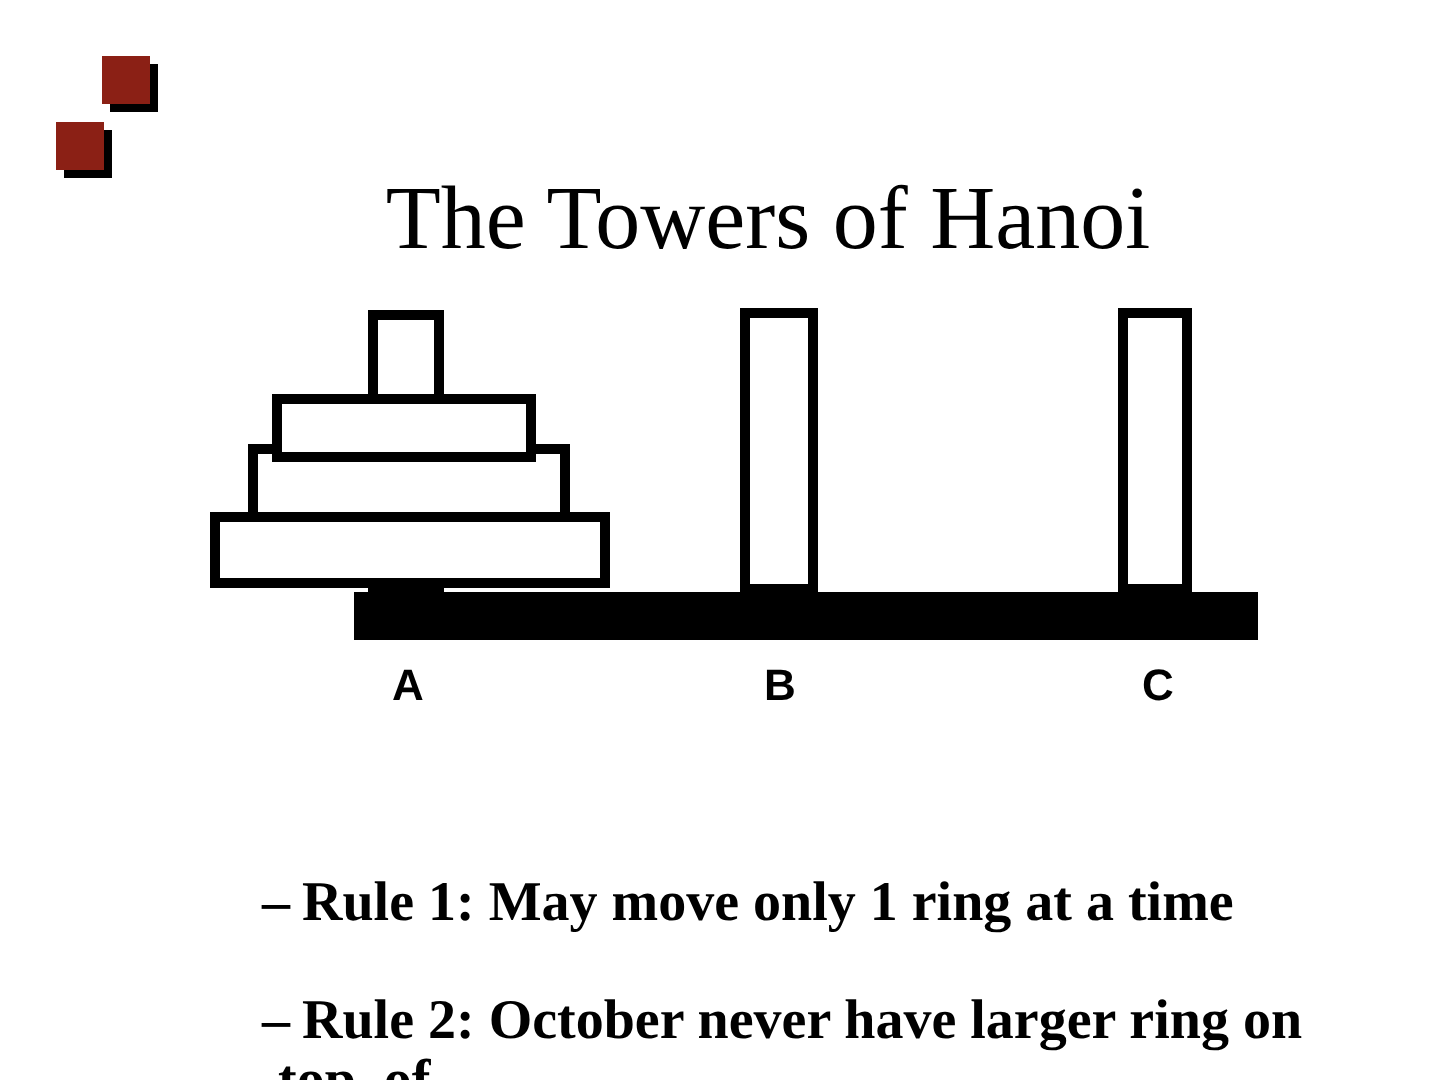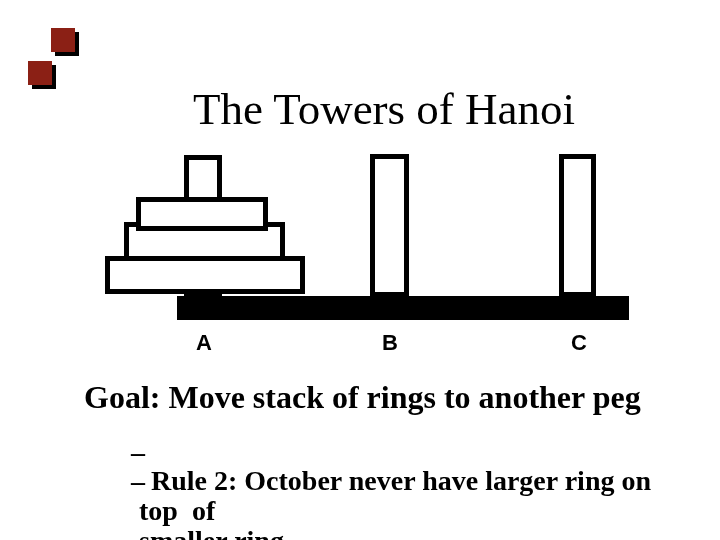--- a/index.html
+++ b/index.html
@@ -126,25 +126,25 @@
     <div class="ring ring-mid"></div>
     <div class="ring ring-small"></div>
 
     <div class="baseline"></div>
 
     <div class="peg-label label-a">A</div>
     <div class="peg-label label-b">B</div>
     <div class="peg-label label-c">C</div>
   </div>
 
-  <div class="goal">Goal: Move stack of rings to another peg</div>
 
   <div class="rules">
     <div class="rule">
       <span class="bullet">–</span>
+      <span class="rule-text">Rule 1: May move only 1 ring at a time</span>
     </div>
     <div class="rule">
       <span class="bullet">–</span>
       <span class="rule-text">Rule 2: October never have larger ring on top  of
 smaller ring</span>
     </div>
   </div>
 
 </div>
 

